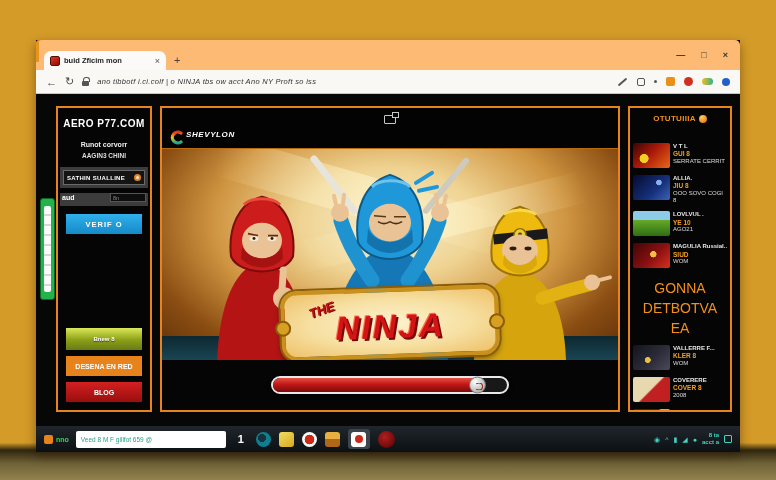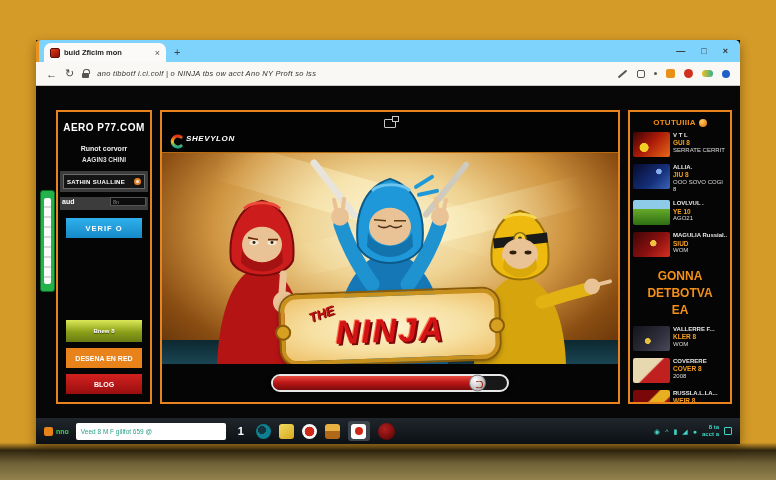--- a/index.html
+++ b/index.html
@@ -5,21 +5,21 @@
   * { box-sizing: border-box; margin: 0; padding: 0; }
   html,body { width:776px; height:480px; overflow:hidden; }
   body {
     font-family: "Liberation Sans", sans-serif;
     background: linear-gradient(180deg,#d59b28 0%,#d59b28 92.2%,#30260f 93.8%,#6e6136 96.5%,#93824d 100%);
     position: relative;
   }
   .screen { position:absolute; left:36px; top:40px; width:704px; background:#000; box-shadow:0 4px 10px rgba(40,25,0,.45); }
 
   
-  .tabstrip { height:22px; background:#7dd3fc; display:flex; align-items:flex-end; position:relative; border-radius:5px 5px 0 0; }
+  .tabstrip { height:30px; background:#fdba74; display:flex; align-items:flex-end; position:relative; border-radius:5px 5px 0 0; }
   .edge-sliver { position:absolute; left:0; top:0; width:3px; height:22px; background:#e8931e; border-radius:5px 0 0 0; }
   .tab { height:19px; width:122px; background:#fbfaf8; border-radius:7px 7px 0 0; display:flex; align-items:center; gap:4px; padding:0 6px; margin-left:8px; }
   .favicon { width:10px; height:10px; border-radius:2px; background:linear-gradient(145deg,#e03818,#8a1008); border:1px solid #5a0c06; flex:none; }
   .tab-title { font-size:7.5px; font-weight:bold; color:#222; white-space:nowrap; overflow:hidden; }
   .tab-close { font-size:9px; color:#555; margin-left:auto; }
   .newtab { font-size:11px; color:#444; margin:0 0 4px 8px; }
   .wincontrols { margin-left:auto; display:flex; gap:16px; padding:0 12px; align-self:center; color:#333; font-size:9px; font-weight:bold; }
   .toolbar { height:24px; background:#faf8f5; border-bottom:1px solid #c9c6c0; display:flex; align-items:center; gap:8px; padding:0 10px; }
   .navg { color:#444; font-size:11px; }
   .lockbody { width:7px; height:5px; background:#555; border-radius:1px; position:relative; margin-top:3px; flex:none; }
@@ -28,21 +28,21 @@
   .tb-right { margin-left:auto; display:flex; gap:9px; align-items:center; }
   .pencil { width:11px; height:2px; background:#555; transform:rotate(-40deg); border-radius:1px; }
   .sq { width:8px; height:8px; border:1.2px solid #555; border-radius:2px; }
   .mdot { width:3px; height:3px; background:#555; border-radius:50%; }
   .ext1 { width:9px; height:9px; border-radius:2px; background:#e89018; }
   .ext2 { width:9px; height:9px; border-radius:50%; background:#d03020; }
   .ext3 { width:11px; height:7px; border-radius:4px; background:linear-gradient(90deg,#f0c020,#30b090); }
   .ext4 { width:8px; height:8px; border-radius:50%; background:#2060c8; }
 
   
-  .content { height:332px; background:#070707; display:flex; gap:8px; padding:24px 8px 14px 20px; position:relative; }
+  .content { height:332px; background:#070707; display:flex; gap:8px; padding:12px 8px 14px 20px; position:relative; }
   .panel { border:2px solid #e8831e; background:#050505; }
   .p-left { width:96px; display:flex; flex-direction:column; align-items:center; padding:4px 3px; }
   .p-center { flex:1; display:flex; flex-direction:column; overflow:hidden; }
   .p-right { width:104px; display:flex; flex-direction:column; padding:4px 3px; overflow:hidden; }
 
   
   .side-widget { position:absolute; left:4px; top:104px; width:15px; height:102px; background:#24b24a; border:1px solid #0a6a22; border-radius:3px; display:flex; justify-content:center; align-items:center; }
   .side-widget .strip { width:7px; height:86px; background:repeating-linear-gradient(180deg,#fafafa 0 8px,#d8d8d8 8px 10px); border-radius:2px; }
 
   
@@ -82,29 +82,29 @@
   .banner::before { left:-10px; } .banner::after { right:-10px; }
   .the { position:absolute; left:24px; top:8px; font-size:13px; font-weight:bold; font-style:italic; color:#c01010; transform:rotate(-18deg); text-shadow:1px 1px 0 #7a0808; }
   .ninja-word { display:inline-block; margin-top:16px; font-size:33px; font-weight:bold; font-style:italic; color:#d41414; letter-spacing:2px; text-shadow:2px 2px 0 #7a0808, -1px -1px 0 #ff7050; }
   .gbottom { flex:1; display:flex; align-items:center; justify-content:center; background:#050505; }
   .loadbar { position:relative; width:238px; height:18px; border:2px solid #e8e8e8; border-radius:10px; background:#181818; box-shadow:0 0 4px #000; }
   .loadfill { height:100%; border-radius:8px; background:linear-gradient(180deg,#e85040 0%,#c01818 45%,#7a0a0a 100%); }
   .loadknob { position:absolute; top:50%; transform:translateY(-50%); width:17px; height:17px; border-radius:50%; background:radial-gradient(circle at 35% 30%,#ffffff,#b8b8b8 70%,#888); border:1px solid #777; }
   .loadknob::after { content:''; position:absolute; left:5px; top:5px; width:6px; height:6px; border-radius:50%; border:1.5px solid #a02010; border-left-color:transparent; }
 
   
-  .rheader { display:flex; align-items:center; justify-content:center; gap:3px; color:#f49018; font-size:8px; font-weight:bold; margin:2px 0 5px; letter-spacing:.3px; }
+  .rheader { display:flex; align-items:center; justify-content:center; gap:3px; color:#f49018; font-size:8px; font-weight:bold; margin:2px 0 20px; letter-spacing:.3px; }
   .hdot { width:8px; height:8px; border-radius:50%; background:radial-gradient(circle at 35% 30%,#ffd060,#e8831e 70%,#9a5008); flex:none; }
   .g-item { display:flex; gap:3px; margin-bottom:7px; cursor:pointer; }
   .thumb { width:37px; height:25px; border-radius:2px; flex:none; }
   .g-txt { flex:1; overflow:hidden; line-height:1.2; }
   .l1 { display:block; color:#e8e8e8; font-size:6px; font-weight:bold; white-space:nowrap; }
   .l2 { display:block; color:#f6a020; font-size:6.5px; font-weight:bold; }
   .l3 { display:block; color:#dddddd; font-size:6px; }
-  .rheader2 { color:#f49018; font-size:12px; font-weight:bold; text-align:center; line-height:1.4; margin:4px 0 7px; }
+  .rheader2 { color:#f49018; font-size:14px; font-weight:normal; text-align:center; line-height:1.4; margin:4px 0 7px; }
   .rfooter { margin-top:auto; color:#f08018; font-size:6.5px; font-weight:bold; text-align:center; padding:3px 0 1px; letter-spacing:.5px; white-space:nowrap; }
   .t0 { background:radial-gradient(circle at 30% 62%,#f0d020 0 14%,transparent 16%),linear-gradient(135deg,#3a0505,#a81808 45%,#e86818); }
   .t1 { background:radial-gradient(circle at 70% 30%,#88b0f0 0 8%,transparent 10%),linear-gradient(135deg,#060a2e,#16307a 60%,#3a64b8); }
   .t2 { background:linear-gradient(180deg,#8ecbe8 0 34%,#67aa28 35%,#2e6e14); }
   .t3 { background:radial-gradient(circle at 55% 45%,#f0c040 0 12%,transparent 14%),linear-gradient(135deg,#400606,#8a1010 55%,#d83020); }
   .t4 { background:radial-gradient(circle at 40% 60%,#e8c040 0 10%,transparent 12%),linear-gradient(135deg,#14141c,#2e2e3c 60%,#4a4a5c); }
   .t5 { background:linear-gradient(135deg,#e8d8b0 0 48%,#c02020 52%); }
   .t6 { background:linear-gradient(135deg,#7a0808 0 42%,#e8b020 46% 68%,#a01010 72%); }
 
   

